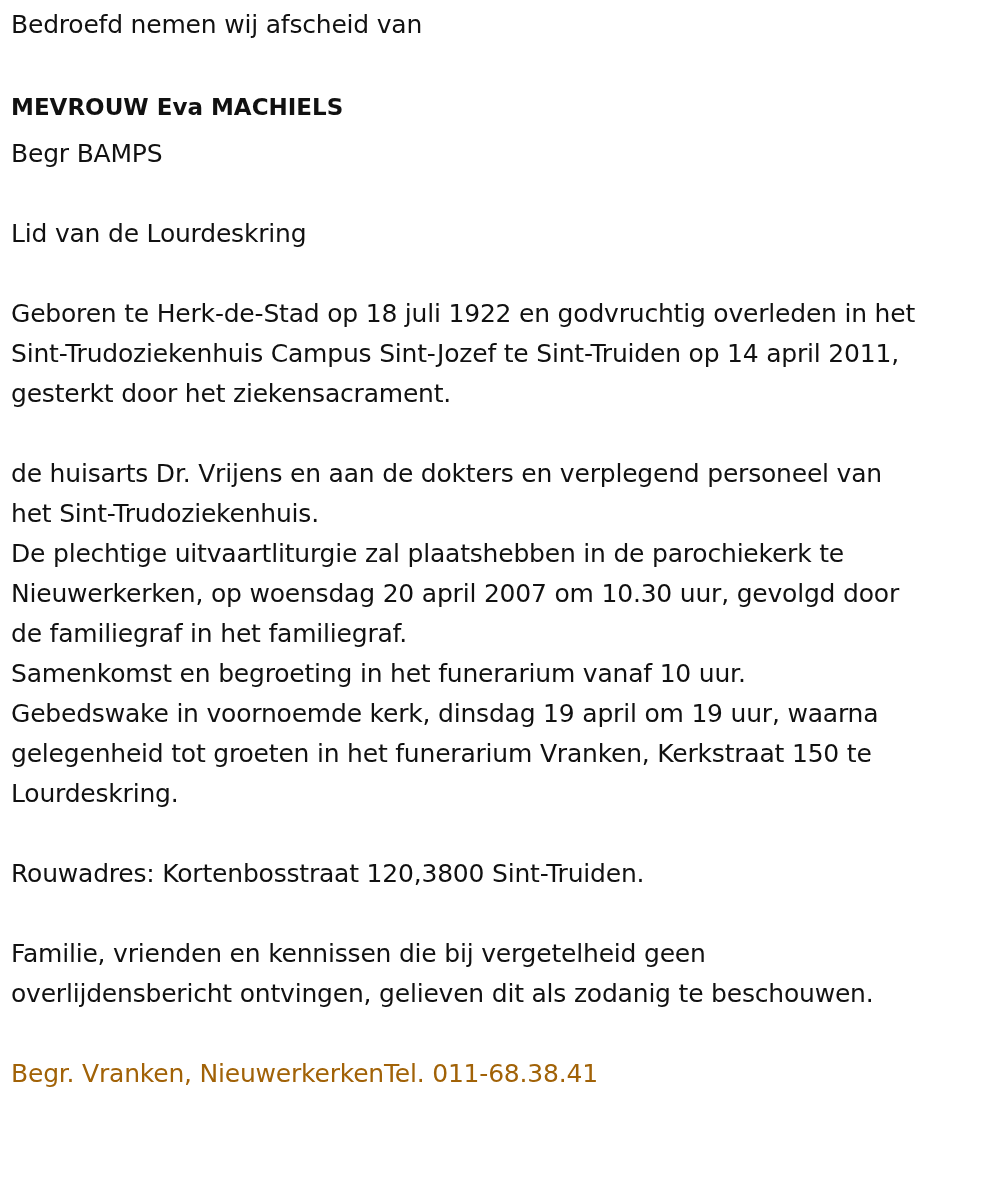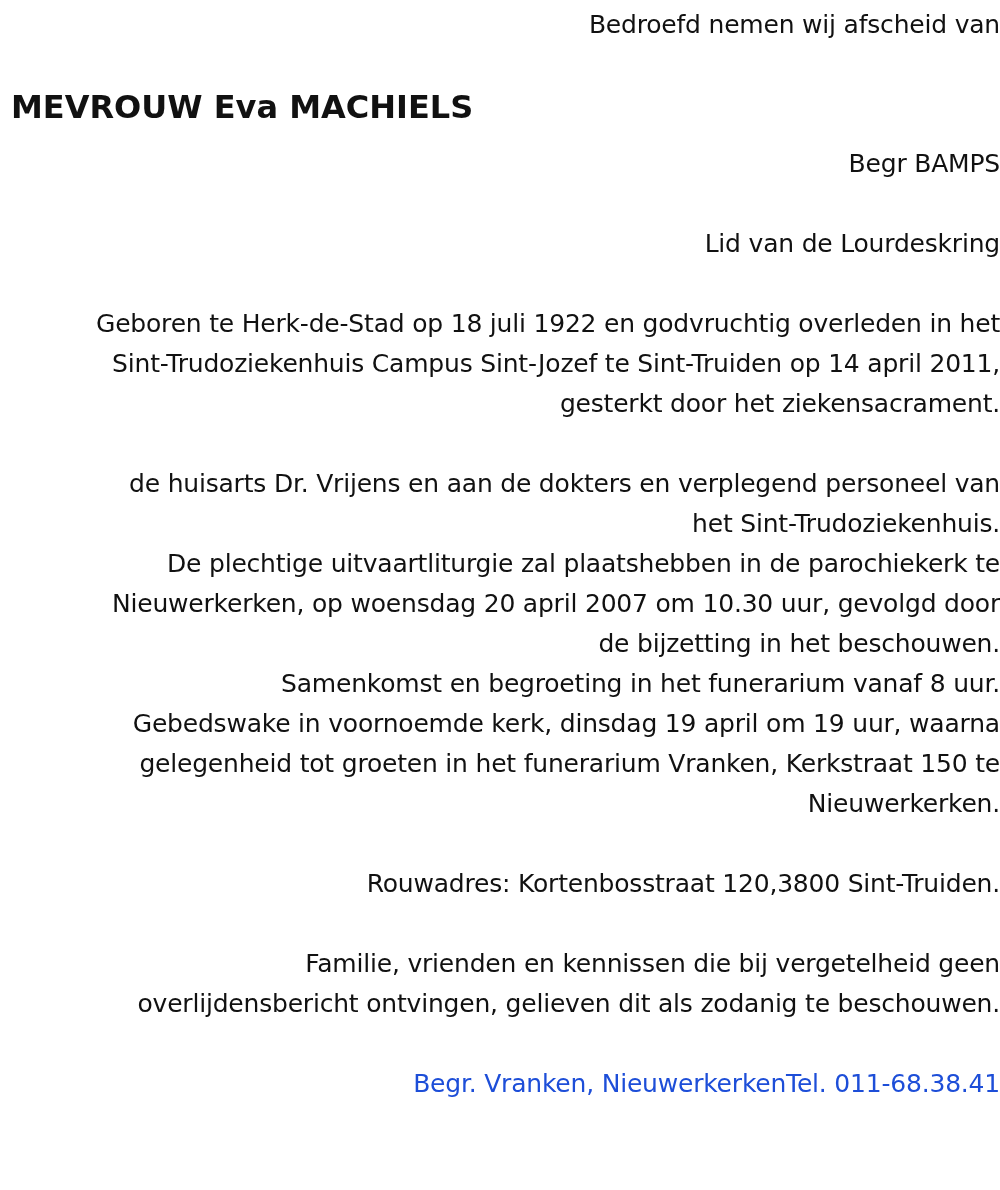--- a/index.html
+++ b/index.html
@@ -17,36 +17,35 @@
     .page {
       position: relative;
       padding: 5px 0 0 11px;
     }
     .line {
       font-size: 25px;
       line-height: 40px;
       height: 40px;
       white-space: nowrap;
       letter-spacing: -0.2px;
-      text-align: right;
     }
     .title {
-      font-size: 32px;
+      font-size: 23px;
       font-weight: bold;
       line-height: 44px;
       height: 44px;
       margin-top: 40px;
-      margin-bottom: 15px;
+      margin-bottom: 5px;
       white-space: nowrap;
       letter-spacing: 0px;
       transform-origin: left center;
     }
     .blank { height: 40px; }
     .footer {
-      color: #1d4ed8;
+      color: #a16207;
     }
   </style>
 </head>
 <body>
 
 <div class="page">
   <div class="line">Bedroefd nemen wij afscheid van</div>
 
   <div class="title">MEVROUW Eva MACHIELS</div>
 
@@ -64,25 +63,25 @@
     <div class="line">gesterkt door het ziekensacrament.</div>
   </div>
 
   <div class="blank"></div>
 
   <div>
     <div class="line">de huisarts Dr. Vrijens en aan de dokters en verplegend personeel van</div>
     <div class="line">het Sint-Trudoziekenhuis.</div>
     <div class="line">De plechtige uitvaartliturgie zal plaatshebben in de parochiekerk te</div>
     <div class="line">Nieuwerkerken, op woensdag 20 april 2007 om 10.30 uur, gevolgd door</div>
-    <div class="line">de bijzetting in het beschouwen.</div>
-    <div class="line">Samenkomst en begroeting in het funerarium vanaf 8 uur.</div>
+    <div class="line">de familiegraf in het familiegraf.</div>
+    <div class="line">Samenkomst en begroeting in het funerarium vanaf 10 uur.</div>
     <div class="line">Gebedswake in voornoemde kerk, dinsdag 19 april om 19 uur, waarna</div>
     <div class="line">gelegenheid tot groeten in het funerarium Vranken, Kerkstraat 150 te</div>
-    <div class="line">Nieuwerkerken.</div>
+    <div class="line">Lourdeskring.</div>
   </div>
 
   <div class="blank"></div>
 
   <div class="line">Rouwadres: Kortenbosstraat 120,3800 Sint-Truiden.</div>
 
   <div class="blank"></div>
 
   <div>
     <div class="line">Familie, vrienden en kennissen die bij vergetelheid geen</div>

